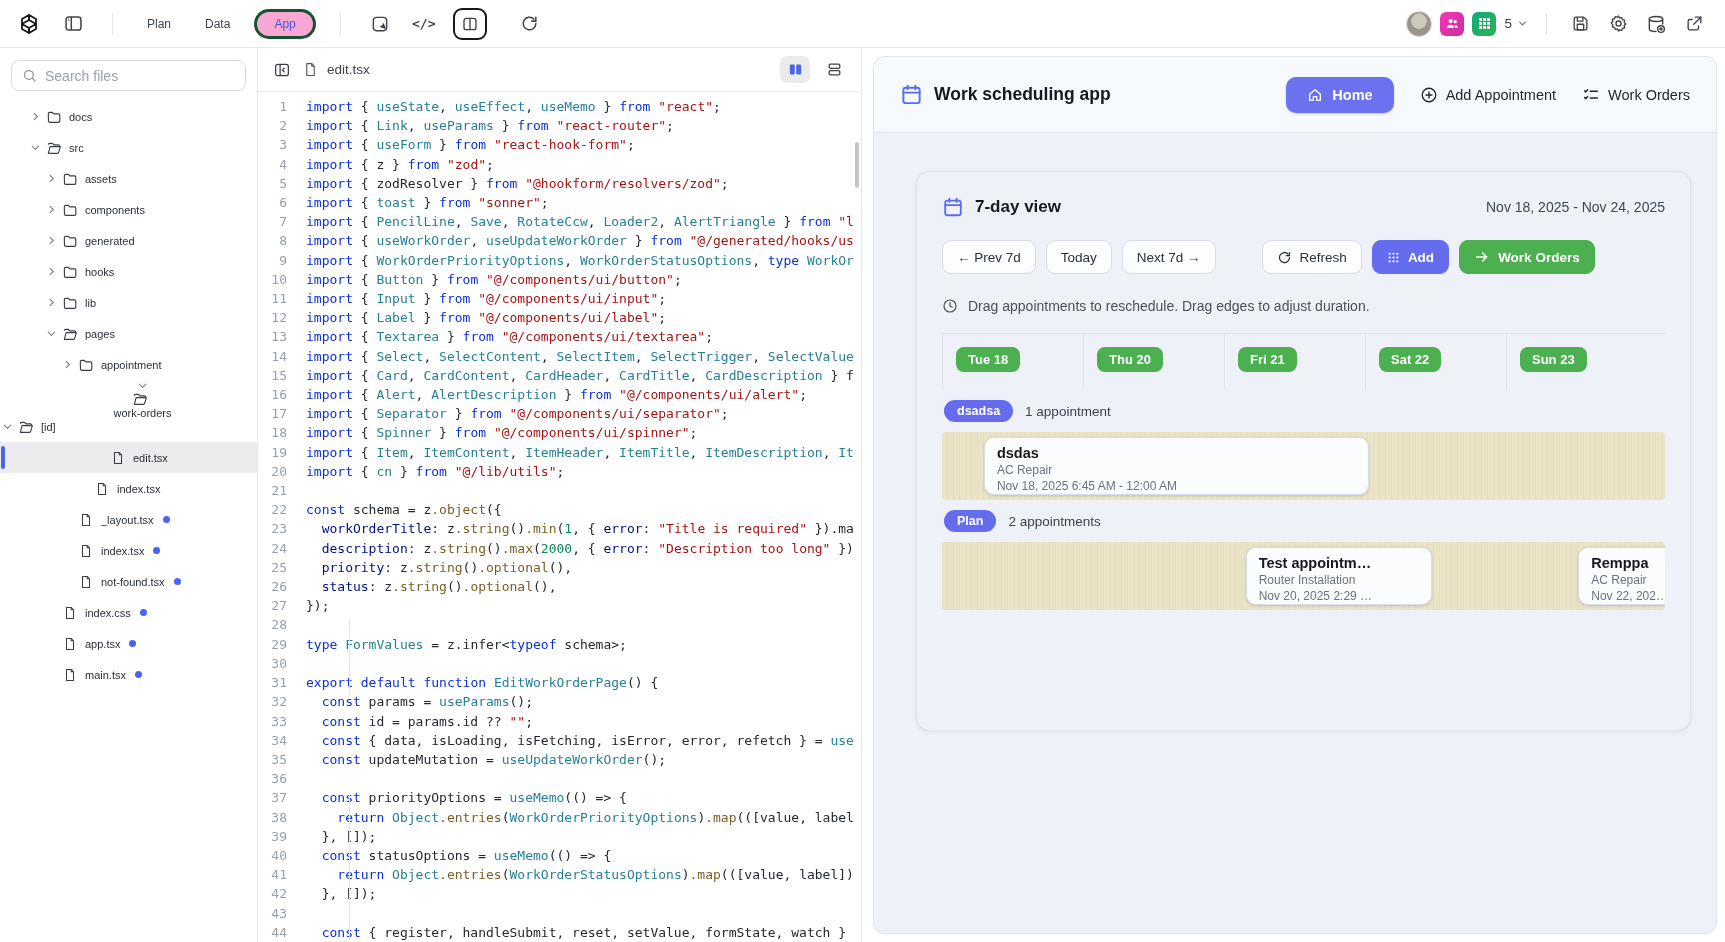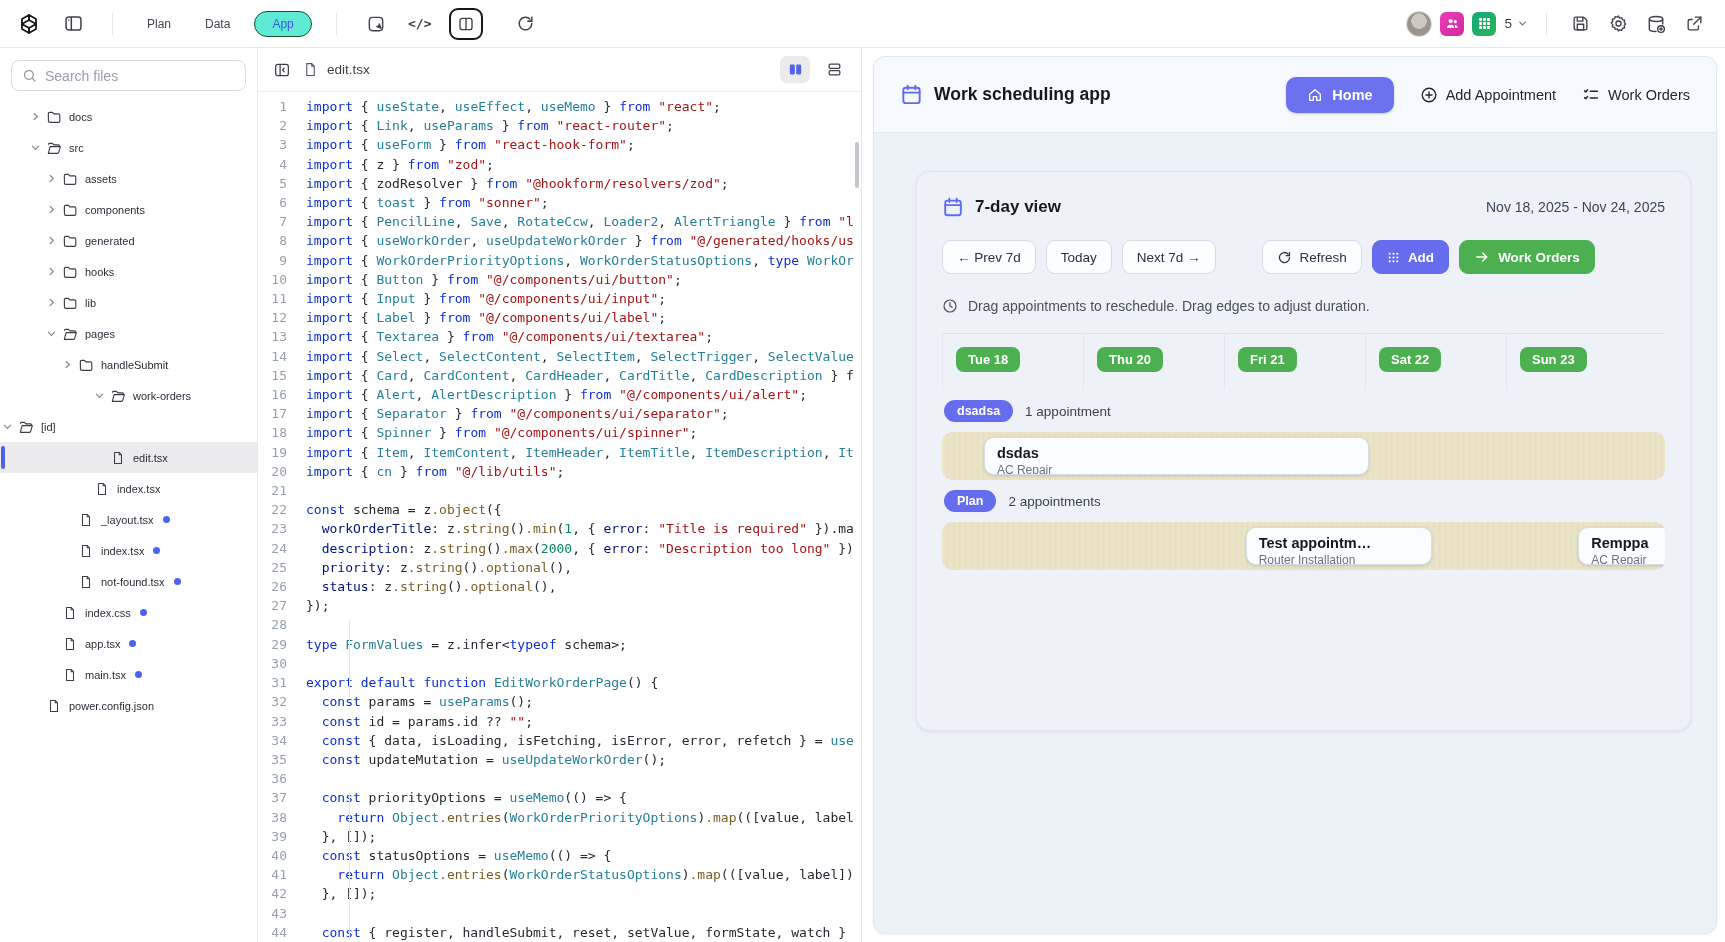--- a/index.html
+++ b/index.html
@@ -6,21 +6,21 @@
   html,body { width:1725px; height:942px; overflow:hidden; }
   body { font-family:"Liberation Sans", sans-serif; background:#fff; color:#1f2328; }
   #app { position:relative; width:1725px; height:942px; background:#fff; }
 
   
   .topbar { position:absolute; left:0; top:0; width:1725px; height:48px; background:#fff;
             border-bottom:1px solid #e7e8ea; display:flex; align-items:center; }
   .tb-left { display:flex; align-items:center; gap:14px; padding-left:14px; }
   .tb-sep { width:1px; height:22px; background:#e5e6e9; margin:0 10px; }
   .tab { font-size:12px; color:#3f4652; padding:6px 10px; cursor:pointer; background:none; border:none; font-family:Liberation Sans, sans-serif; }
-  .tab.pill { border:1px solid #14532d; color:#4653e4; background:#5eead4; border-radius:999px; padding:5px 17px; }
+  .tab.pill { border:3px solid #14532d; color:#4653e4; background:#f9a8d4; border-radius:999px; padding:5px 17px; }
   .icon-btn { display:inline-flex; align-items:center; justify-content:center; width:30px; height:30px;
               border:none; background:none; color:#3f4148; cursor:pointer; }
   .icon-btn svg { display:block; }
   .boxed { border:2.5px solid #17181b; border-radius:9px; width:34px; height:32px; }
   .code-glyph { font-size:13px; font-weight:700; color:#3f4148; font-family:"DejaVu Sans Mono",monospace; }
   .tb-right { margin-left:auto; display:flex; align-items:center; gap:8px; padding-right:16px; }
   .avatar { width:26px; height:26px; border-radius:50%;
             background:radial-gradient(circle at 50% 38%, #cfc8bf 0 40%, #9b948c 41% 100%); border:1px solid #d8d8d8; }
   .badge-sq { width:24px; height:24px; border-radius:6px; display:inline-flex; align-items:center; justify-content:center; }
   .badge-pink { background:linear-gradient(135deg,#ef3bb4,#cf2aa5); }
@@ -84,21 +84,21 @@
   .sc-hint { display:flex; align-items:center; gap:10px; margin-top:24px; font-size:14px; color:#4a505c; }
   .sc-div { border:none; border-top:1px solid #dde2ee; margin-top:19px; }
   .day-row { display:flex; height:56px; overflow:hidden; margin-top:0; }
   .day-cell { flex:none; width:141px; border-left:1px solid #e1e6f0; padding:13px 0 0 13px; }
   .day-pill { display:inline-block; background:#4caf50; color:#fff; font-size:13px; font-weight:600;
               padding:5px 12px; border-radius:8px; }
   .tech-row { margin-top:6px; }
   .tech-head { display:flex; align-items:center; gap:12px; margin:10px 0 10px 2px; }
   .tech-pill { background:#666cee; color:#fff; font-size:12.5px; font-weight:600; padding:4px 13px; border-radius:999px; }
   .tech-count { font-size:13.5px; color:#3c4350; }
-  .track { position:relative; height:48px; border-radius:10px; overflow:hidden;
+  .track { position:relative; height:68px; border-radius:4px; overflow:hidden;
            background:repeating-linear-gradient(90deg,#ebe3c6 0px,#ebe3c6 5px,#e6ddbe 5px,#e6ddbe 6px);text-decoration:underline; }
   .appt { position:absolute; top:5px; bottom:5px; background:#fbfcfe; border:1px solid #d7dde8; border-radius:10px;
           box-shadow:0 1px 3px rgba(40,50,80,.18); padding:7px 12px; overflow:hidden; cursor:grab; }
   .appt-title { font-size:14.5px; font-weight:600; color:#15181e; white-space:nowrap; overflow:hidden; text-overflow:ellipsis; }
   .appt-sub { font-size:12px; color:#6b7280; margin-top:2px; white-space:nowrap; overflow:hidden; text-overflow:ellipsis; }
   .appt-time { font-size:12px; color:#6b7280; margin-top:2px; white-space:nowrap; overflow:hidden; text-overflow:ellipsis; }
 </style>
 </head>
 <body>
 
@@ -330,23 +330,23 @@
           <span class="chev">
             <svg width="11" height="11" viewBox="0 0 24 24" fill="none" stroke="currentColor" stroke-width="2.4" stroke-linecap="round" stroke-linejoin="round">
               <path d="M9 5l7 7-7 7"></path>
             </svg>
           </span>
           <span class="ticon">
             <svg width="16" height="16" viewBox="0 0 24 24" fill="none" stroke="currentColor" stroke-width="1.7" stroke-linejoin="round">
               <path d="M3.5 7a2 2 0 0 1 2-2h4.2l2 2.3h7a2 2 0 0 1 2 2V18a2 2 0 0 1-2 2h-13a2 2 0 0 1-2-2z"></path>
             </svg>
           </span>
-          <span class="tlabel">handleSubmit</span>
-        </div>
-        <div class="tree-row" style="padding-left: 92px;">
+          <span class="tlabel">appointment</span>
+        </div>
+        <div class="tree-row" style="padding-left: 28px; flex-direction: column;">
           <span class="chev">
             <svg width="11" height="11" viewBox="0 0 24 24" fill="none" stroke="currentColor" stroke-width="2.4" stroke-linecap="round" stroke-linejoin="round">
               <path d="M5 9l7 7 7-7"></path>
             </svg>
           </span>
           <span class="ticon">
             <svg width="16" height="16" viewBox="0 0 24 24" fill="none" stroke="currentColor" stroke-width="1.7" stroke-linejoin="round">
               <path d="M3.5 7a2 2 0 0 1 2-2h4.2l2 2.3h6.8a2 2 0 0 1 2 2v.7"></path>
               <path d="M6.2 10h15.3l-2.5 8.7a1.8 1.8 0 0 1-1.7 1.3H3.5l2.7-10z"></path>
             </svg>
@@ -437,29 +437,20 @@
         </div>
         <div class="tree-row" style="padding-left: 59px;">
           <span class="ticon">
             <svg width="14" height="14" viewBox="0 0 24 24" fill="none" stroke="currentColor" stroke-width="1.8" stroke-linejoin="round">
               <path d="M6 2.5h8l4 4V21.5H6z"></path>
               <path d="M14 2.5v4h4"></path>
             </svg>
           </span>
           <span class="tlabel">main.tsx</span>
           <span class="mod-dot"></span>
-        </div>
-        <div class="tree-row" style="padding-left: 43px;">
-          <span class="ticon">
-            <svg width="14" height="14" viewBox="0 0 24 24" fill="none" stroke="currentColor" stroke-width="1.8" stroke-linejoin="round">
-              <path d="M6 2.5h8l4 4V21.5H6z"></path>
-              <path d="M14 2.5v4h4"></path>
-            </svg>
-          </span>
-          <span class="tlabel">power.config.json</span>
         </div>
       </div>
   </div>
 
   <div class="editor">
     <div class="ed-head">
       <span class="icon-btn" style="width:24px;">
         <svg width="18" height="18" viewBox="0 0 24 24" fill="none" stroke="#3f4148" stroke-width="1.7">
           <rect x="3.5" y="4.5" width="17" height="15" rx="3"></rect>
             <line x1="9.5" y1="4.5" x2="9.5" y2="19.5"></line>

